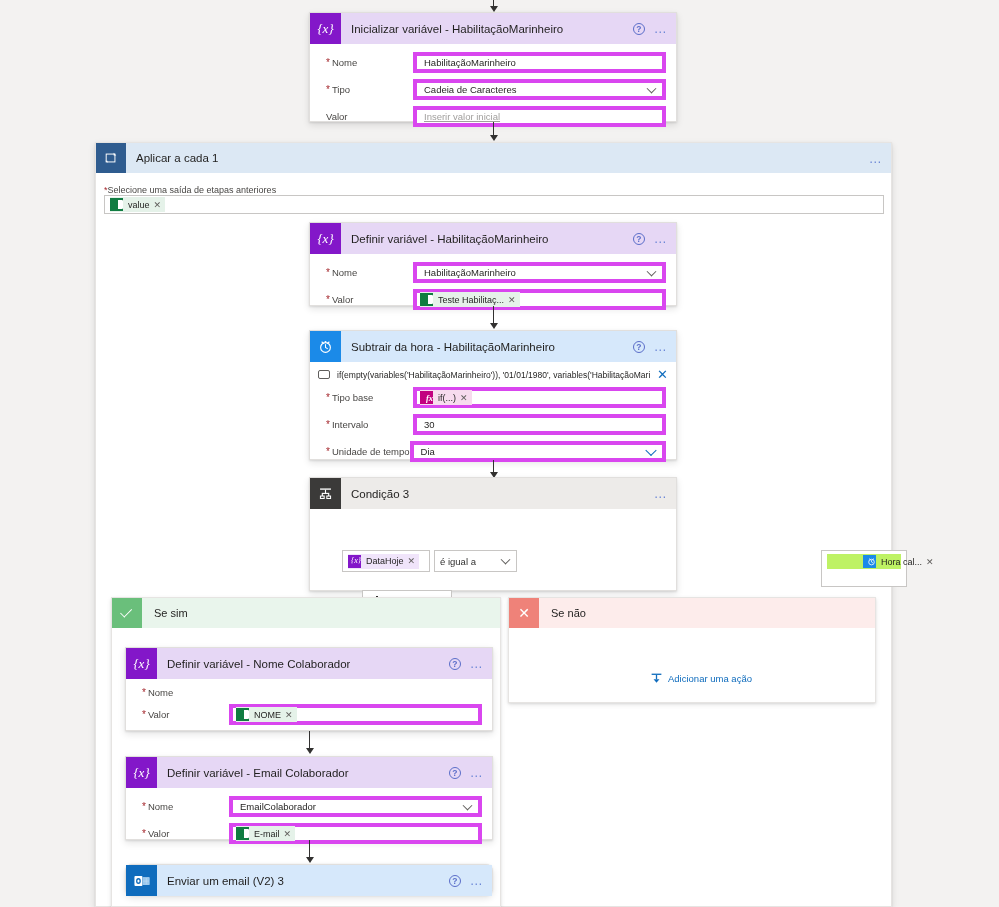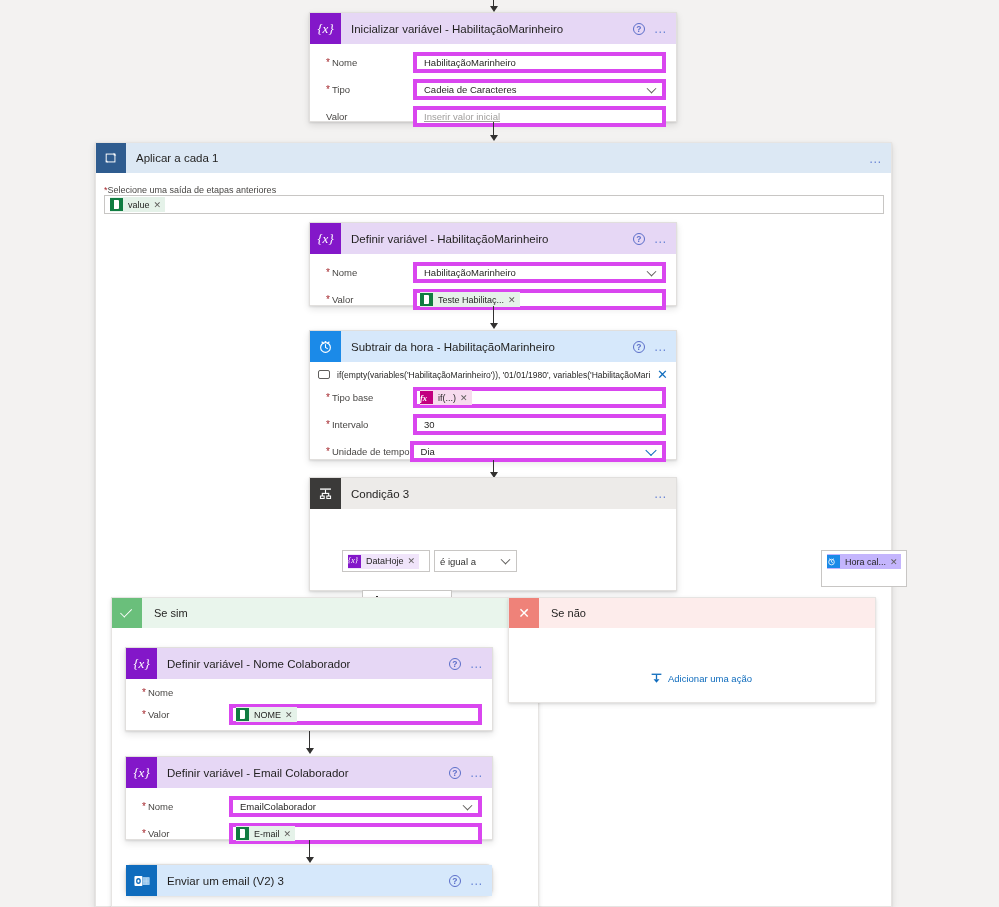--- a/index.html
+++ b/index.html
@@ -110,37 +110,37 @@
   
   .token {
     display: inline-flex; align-items: center;
     height: 15px;
     font-size: 9px;
     white-space: nowrap;
     max-width: 100%;
   }
   .token .tok-ico {
     width: 13px; height: 13px;
-    display: flex; align-items: center; justify-content: flex-start;
+    display: flex; align-items: center; justify-content: flex-end;
     flex: 0 0 13px;
   }
   .token .tok-text {
     padding: 0 4px 0 5px;
     color: #201f1e;
   }
   .token .tok-x {
     font-size: 9px; color: #605e5c;
     padding-right: 4px; cursor: pointer;
   }
   .token.excel .tok-ico { background: #107c41; }
   .token.excel { background: #e5f2e9; }
   .token.variable .tok-ico { background: #8317c9; }
   .token.variable { background: #f0e4fa; }
   .token.clockblue .tok-ico { background: #1b8ae8; }
-  .token.clockblue { background: #c4b5fd; }
+  .token.clockblue { background: #bef264; padding-left: 36px; }
   .token.fx .tok-ico { background: #c2007f; }
   .token.fx { background: #f7dbee; }
 
   .excel-glyph {
     width: 9px; height: 9px;
     background: #fff;
     position: relative;
     border-radius: 1px;
   }
   .excel-glyph::before {
@@ -513,21 +513,21 @@
       </div>
 
       <div class="add-btn" style="position:absolute;left:52px;top:81px;">
         <span class="plus-glyph"></span>
         <span>Adicionar</span>
         <span class="mini-chev"></span>
       </div>
     </div>
   </div>
 
-  <div class="branch branch-yes" style="left:111px; top:597px; width:428px; height:310px;">
+  <div class="branch branch-yes" style="left:111px; top:597px; width:390px; height:310px;">
     <div class="branch-header">
       <div class="bh-icon">
         <span class="bh-check"></span>
       </div>
       <div class="bh-title">Se sim</div>
     </div>
 
     <div class="card" style="left:13px; top:49px; width:368px; height:84px;">
       <div class="card-header hdr-variable">
         <div class="hdr-icon">

